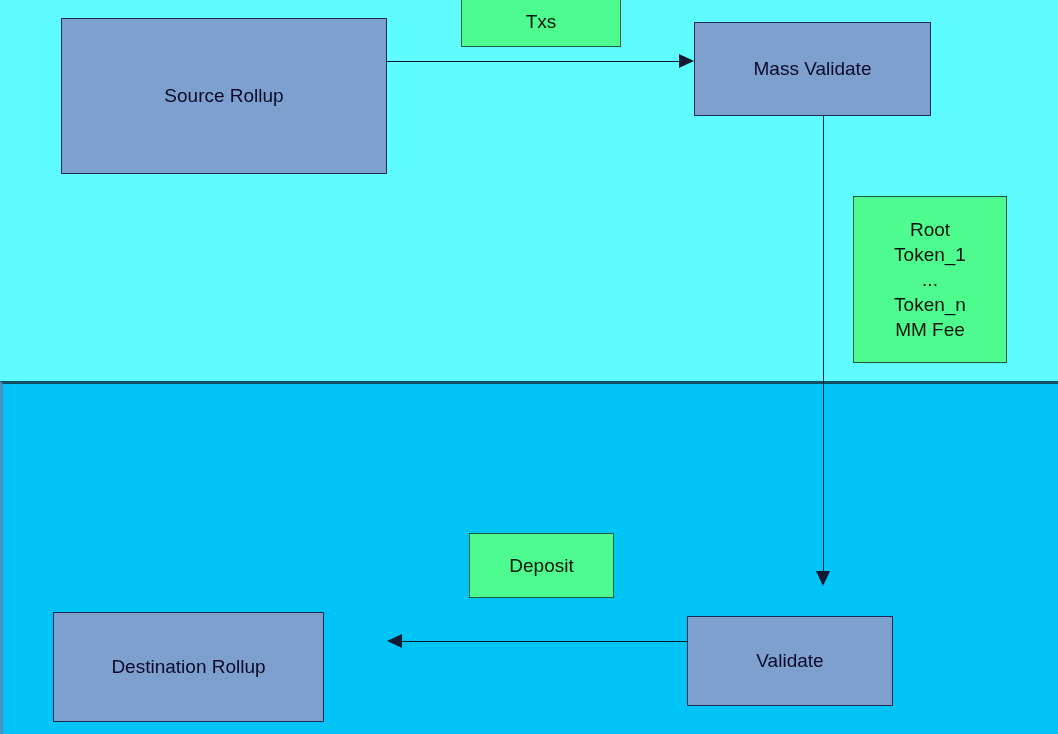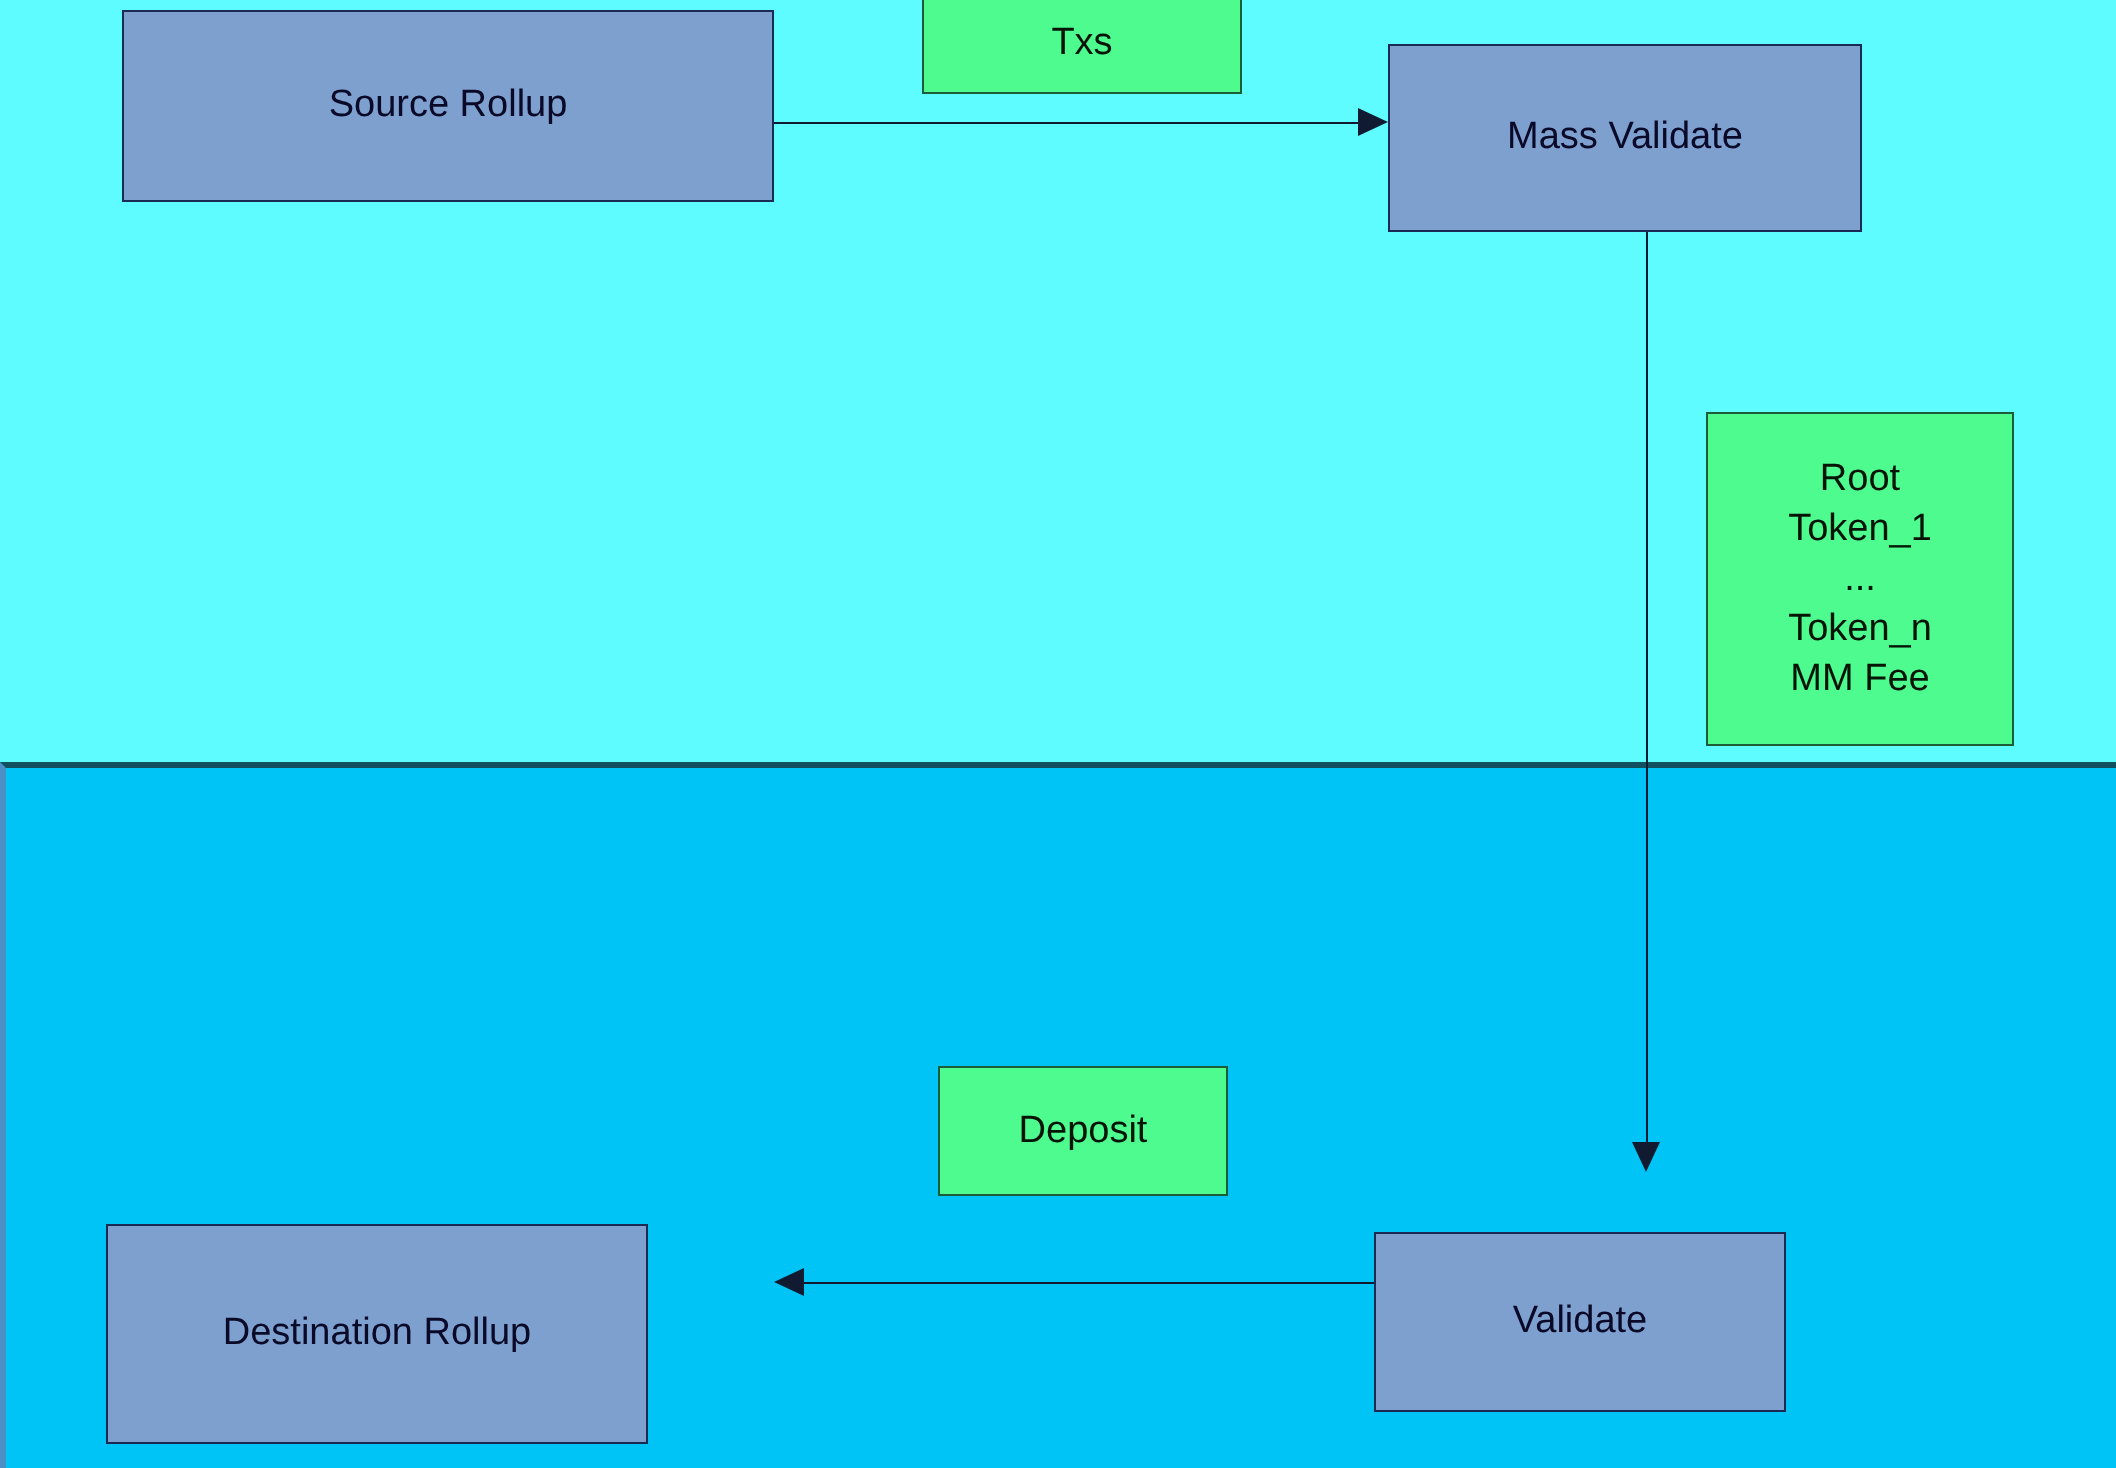--- a/index.html
+++ b/index.html
@@ -82,28 +82,28 @@
     border-bottom: 7px solid transparent;
     border-right: 15px solid #101a30;
   }
   .arrow-down {
     border-left: 7px solid transparent;
     border-right: 7px solid transparent;
     border-top: 15px solid #101a30;
   }
 
   
-  #node-source-rollup      { left: 61px;  top: 5px;   width: 326px; height: 96px; }
+  #node-source-rollup      { left: 61px;  top: 18px;   width: 326px; height: 156px; }
   #node-mass-migration     { left: 694px; top: 22px;  width: 237px; height: 94px;  }
   #node-validate           { left: 687px; top: 616px; width: 206px; height: 90px;  }
   #node-destination-rollup { left: 53px;  top: 612px; width: 271px; height: 110px; justify-content: center; }
 
   
   #label-txs     { left: 461px; top: -3px;  width: 160px; height: 50px;  }
-  #label-root    { left: 853px; top: 196px; width: 154px; height: 167px; margin-top: 10px; }
+  #label-root    { left: 853px; top: 196px; width: 154px; height: 167px; }
   #label-deposit { left: 469px; top: 508px; width: 145px; height: 65px; margin-top: 25px;  }
 
   
   #edge-source-to-mm       { left: 387px; top: 61px;  width: 299px; }
   #edge-mm-arrowhead       { left: 679px; top: 54px; }
   #edge-mm-to-validate     { left: 823px; top: 116px; height: 458px; }
   #edge-validate-arrowhead { left: 816px; top: 571px; }
   #edge-validate-to-dest   { left: 401px; top: 641px; width: 287px; }
   #edge-dest-arrowhead     { left: 387px; top: 634px; }
 </style>

